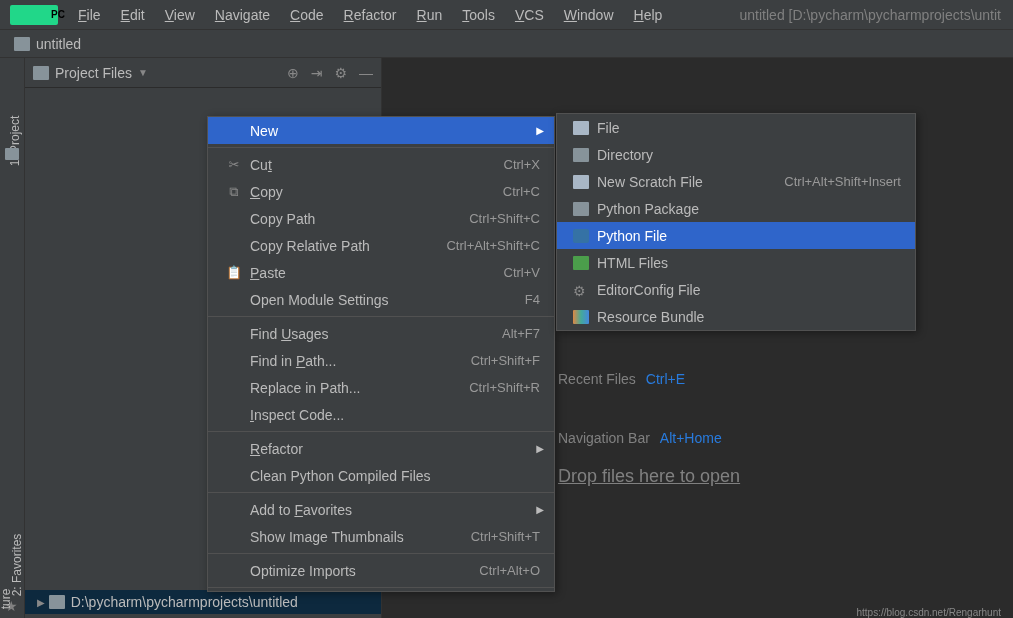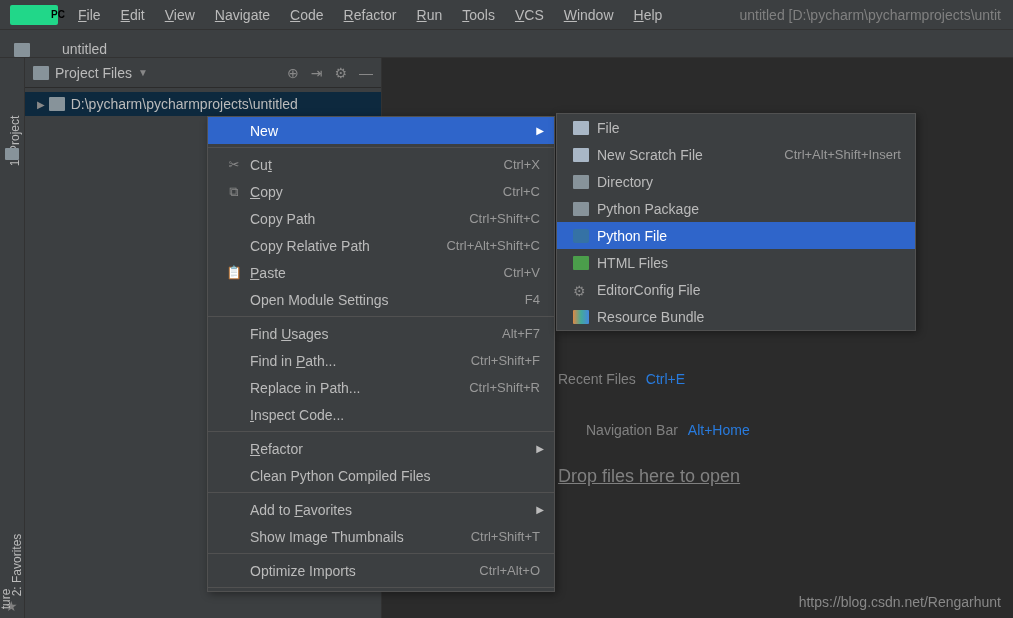--- a/index.html
+++ b/index.html
@@ -2,30 +2,30 @@
 <html><head>
 <meta charset="utf-8">
 <style>
 * { margin:0; padding:0; box-sizing:border-box; font-family:"Segoe UI",Arial,sans-serif; font-size:14px; }
 body { background:#2b2b2b; color:#bbbbbb; width:1013px; height:618px; overflow:hidden; position:relative; }
 .menubar { height:30px; background:#3c3f41; display:flex; align-items:center; padding:0 4px; border-bottom:1px solid #323232; }
 .app-icon { width:20px; height:20px; background:#21d789; margin:0 10px 0 6px; display:flex; align-items:center; justify-content:center; color:#000; font-size:10px; font-weight:bold; border-radius:2px;padding-left:48px; }
 .menu-item { padding:4px 10px; color:#bbbbbb; cursor:pointer; }
 .menu-item u { text-decoration:underline; }
 .titlebar-text { margin-left:auto; color:#808080; padding-right:8px; white-space:nowrap; }
-.breadcrumb { height:28px; background:#3c3f41; display:flex; align-items:flex-end; padding:0 14px; border-bottom:1px solid #323232;gap:26px; }
+.breadcrumb { height:28px; background:#3c3f41; display:flex; align-items:center; padding:0 14px; border-bottom:1px solid #323232; }
 .bc-folder { width:16px; height:14px; background:#87939a; margin-right:6px; border-radius:1px; }
 .bc-text { color:#bbbbbb; font-weight:500; }
 .main { display:flex; height:calc(100% - 58px); }
 .gutter { width:25px; background:#3c3f41; border-right:1px solid #323232; position:relative; }
 .gutter-label { position:absolute; transform:rotate(-90deg); transform-origin:center; color:#bbbbbb; font-size:12px; white-space:nowrap; }
 .gl1 { top:76px; left:-10px; }
 .gl2 { top:500px; left:-14px; }
 .gutter-star { position:absolute; top:540px; left:5px; color:#808080; }
-.sidebar { width:357px; background:#3c3f41; border-right:1px solid #323232; display:flex; flex-direction:column; }
+.sidebar { width:357px; background:#3c3f41; border-right:1px solid #323232; display:flex; flex-direction:column;justify-content:space-between; }
 .sb-header { height:30px; display:flex; align-items:center; padding:0 8px; border-bottom:1px solid #2b2b2b; }
 .sb-folder { width:16px; height:14px; background:#87939a; margin-right:6px; border-radius:1px; }
 .sb-title { color:#bbbbbb; }
 .sb-arrow { margin-left:6px; color:#888; font-size:10px; }
 .sb-tools { margin-left:auto; display:flex; gap:12px; color:#888; }
 .sb-tool { cursor:pointer; }
 .tree { padding:4px 0; position:relative; }
 .tree-row { display:flex; align-items:center; height:24px; padding-left:12px; }
 .tree-row.sel { background:#0d293e; }
 .tr-arrow { color:#888; font-size:10px; margin-right:4px; }
@@ -44,21 +44,21 @@
 .ctx-sub { position:absolute; right:10px; color:#bbb; font-size:10px; }
 .ctx-item.hl .ctx-sub { color:#fff; }
 .ctx-sep { height:1px; background:#515151; margin:3px 0; }
 .sub-icon { width:16px; height:14px; margin-right:8px; display:inline-block; }
 .si-file { background:#a9b7c6; border-radius:1px; }
 .si-folder { background:#87939a; border-radius:1px; }
 .si-py { background:#3572a5; border-radius:2px; }
 .si-html { background:#4b9e4b; border-radius:1px; }
 .si-gear { color:#888; }
 .si-bundle { background:linear-gradient(to right,#d84,#4a9,#48d); border-radius:1px; }
-.watermark { position:absolute; bottom:8px; right:12px; color:#888; font-size:14px; }
+.watermark { position:absolute; bottom:0; right:12px; color:#888; font-size:10px; }
 </style>
 </head>
 <body>
 
 <div class="menubar">
   <div class="app-icon">PC</div>
   <div id="menu-items" style="display: flex;">
       <div class="menu-item"><u>F</u>ile</div>
       <div class="menu-item"><u>E</u>dit</div>
       <div class="menu-item"><u>V</u>iew</div>
@@ -105,21 +105,21 @@
         <div class="tr-folder"></div>
         <span class="tr-text">D:\pycharm\pycharmprojects\untitled</span>
       </div>
     </div>
   </div>
 
   <div class="editor">
     <div class="hint" style="top:310px;left:176px;">
       <span>Recent Files</span>&nbsp;&nbsp;<span class="kb">Ctrl+E</span>
     </div>
-    <div class="hint" style="top:361px;left:176px;margin-left:28px;">
+    <div class="hint" style="top:369px;left:176px;">
       <span>Navigation Bar</span>&nbsp;&nbsp;<span class="kb">Alt+Home</span>
     </div>
     <div class="hint" style="top:408px;left:176px;text-decoration:underline;">Drop files here to open</div>
   </div>
 </div>
 
 <div class="ctx" id="ctx1" style="left:207px; top:116px; width:348px;">
     <div class="ctx-item hl">
       <span class="ctx-icon"></span>
       <span class="ctx-label">New</span>
@@ -205,30 +205,30 @@
     </div>
     <div class="ctx-sep"></div>
   </div>
 
 <div class="ctx" id="ctx2" style="left:556px; top:113px; width:360px;">
     <div class="ctx-item">
       <span class="sub-icon si-file"></span>
       <span class="ctx-label">File</span>
     </div>
     <div class="ctx-item">
+      <span class="sub-icon si-folder"></span>
+      <span class="ctx-label">Directory</span>
+    </div>
+    <div class="ctx-item">
       <span class="sub-icon si-file"></span>
       <span class="ctx-label">New Scratch File</span>
       <span class="ctx-sc">Ctrl+Alt+Shift+Insert</span>
     </div>
     <div class="ctx-item">
       <span class="sub-icon si-folder"></span>
-      <span class="ctx-label">Directory</span>
-    </div>
-    <div class="ctx-item">
-      <span class="sub-icon si-folder"></span>
       <span class="ctx-label">Python Package</span>
     </div>
     <div class="ctx-item hl">
       <span class="sub-icon si-py"></span>
       <span class="ctx-label">Python File</span>
     </div>
     <div class="ctx-item">
       <span class="sub-icon si-html"></span>
       <span class="ctx-label">HTML Files</span>
     </div>

